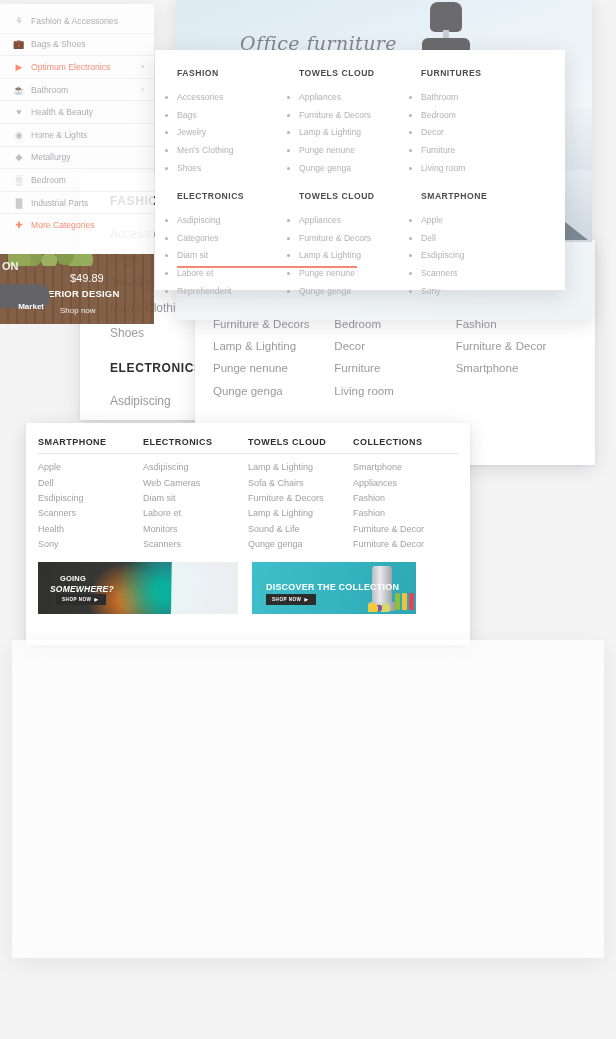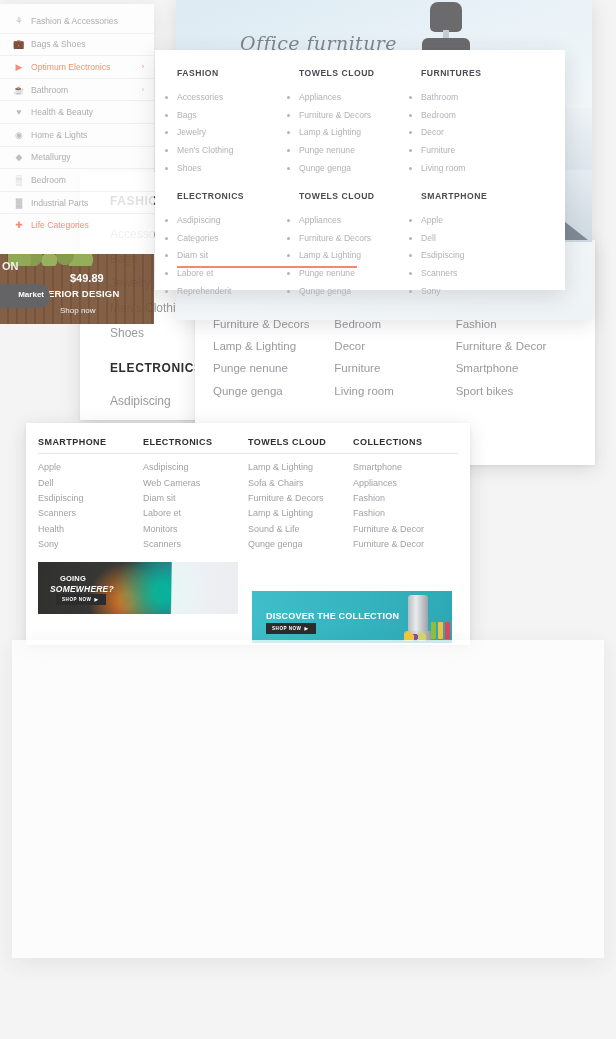--- a/index.html
+++ b/index.html
@@ -61,21 +61,21 @@
   #p3 ul { margin-top: 6px; }
   #p3 li { font-size: 9px; padding: 3.2px 0; color: #a2a2a7; }
 
   .banners { display: flex; gap: 14px; padding: 10px 12px 0 12px; }
   .banner { height: 52px; position: relative; overflow: hidden; padding-left: 28px; }
   .banner.dark { width: 200px; background:
       radial-gradient(circle at 62% 58%, rgba(0,190,160,.85) 0 7%, rgba(0,0,0,0) 38%),
       radial-gradient(circle at 44% 74%, rgba(235,120,30,.85) 0 6%, rgba(0,0,0,0) 32%),
       radial-gradient(circle at 78% 40%, rgba(60,150,230,.55) 0 9%, rgba(0,0,0,0) 40%),
       linear-gradient(100deg,#30302f 0%, #3a3a39 45%, #4b4b4a 100%); }
-  .banner.teal { width: 200px; background: linear-gradient(105deg,#3fbfc9 0%, #35b3bf 55%, #2da7b4 100%); margin-top: 29px; }
+  .banner.teal { width: 164px; background: linear-gradient(105deg,#3fbfc9 0%, #35b3bf 55%, #2da7b4 100%); }
   .bn-txt { position: absolute; color: #fff; font-weight: bold; letter-spacing: .2px; }
   .banner.dark .bn-l1 { left: 22px; top: 12px; font-size: 7.5px; }
   .banner.dark .bn-l2 { left: 12px; top: 22px; font-size: 8.5px; font-style: italic; }
   .banner.teal .bn-l1 { left: 14px; top: 20px; font-size: 9px; }
   .bn-btn {
     position: absolute; bottom: 9px; left: 14px;
     background: #2c2c2c; color: #fff; font-size: 4.6px; font-weight: bold;
     padding: 3.2px 7px 3.2px 6px; letter-spacing: .5px;
   }
   .banner.dark .bn-btn { left: 18px; }
@@ -154,26 +154,26 @@
 
   .side-banner { position: absolute; left: 0; bottom: -20px; width: 154px; height: 70px; overflow: hidden;
     background: repeating-linear-gradient(90deg,#7a5337 0 7px,#6c4830 7px 9px); }
   .side-banner .vine { position:absolute; left: 8px; top: -4px; width: 86px; height: 16px;
     background: radial-gradient(circle at 10% 60%, #8aa24a 0 18%, transparent 19%),
                 radial-gradient(circle at 28% 40%, #7d9643 0 16%, transparent 17%),
                 radial-gradient(circle at 48% 65%, #93ab52 0 17%, transparent 18%),
                 radial-gradient(circle at 66% 38%, #7b9441 0 15%, transparent 16%),
                 radial-gradient(circle at 84% 60%, #8da84e 0 17%, transparent 18%); }
   .sb-on { position:absolute; left: 2px; top: 6px; font-size: 11px; font-weight:bold; color:#fff; opacity:.9; }
-  .sb-price { position:absolute; left: 70px; top: 18px; font-size: 11px; font-weight:bold; color:#fff; }
+  .sb-price { position:absolute; left: 70px; top: 18px; font-size: 11px; font-weight:normal; color:#fff; }
   .sb-design { position:absolute; left: 32px; top: 34px; font-size: 9.5px; font-weight:bold; color:#fff; letter-spacing:.2px; }
   .sb-shop { position:absolute; left: 60px; top: 52px; font-size: 8px; color:#eee; }
   .sb-pill { position:absolute; left: -16px; top: 30px; width: 66px; height: 24px; border-radius: 13px;
              background:#58585c; }
-  .sb-pill span { position:absolute; right: 6px; top: 6px; font-size: 8px; font-weight:bold; color:#fff; }
+  .sb-pill span { position:absolute; right: 6px; top: 18px; font-size: 8px; font-weight:bold; color:#fff; }
 
   .mega {
     position: absolute; left: 155px; top: 50px; width: 410px; height: 240px;
     background: #fff; box-shadow: 0 6px 22px rgba(40,40,50,0.14);
     padding: 18px 0 0 0;
   }
   .mega .grid { display: flex; padding: 0 22px; }
   .mega .mcol { width: 130px; }
   .mega .col-title { font-size: 8.6px; letter-spacing: .5px; padding-bottom: 0; color: #4a4a50; }
   .mega ul { margin-top: 10px; }
@@ -234,21 +234,20 @@
           <li>Living room</li>
         </ul>
       </div>
       <div class="col">
         <div class="col-title ruled">COLLECTIONS</div>
         <ul>
           <li>Appliances</li>
           <li>Fashion</li>
           <li>Furniture &amp; Decor</li>
           <li>Smartphone</li>
-          <li>Sport bikes</li>
         </ul>
       </div>
     </div>
   </div>
 
   <div class="panel" id="p3">
     <div class="grid">
       <div class="col">
         <div class="col-title ruled">SMARTPHONE</div>
         <ul>
@@ -381,21 +380,21 @@
         <span class="side-lbl">Bedroom</span>
         <span class="side-arw"></span>
       </div>
       <div class="side-item">
         <span class="side-ico">▓</span>
         <span class="side-lbl">Industrial Parts</span>
         <span class="side-arw"></span>
       </div>
       <div class="side-item more">
         <span class="side-ico">✚</span>
-        <span class="side-lbl">Life Categories</span>
+        <span class="side-lbl">More Categories</span>
         <span class="side-arw"></span>
       </div>
 
       <div class="side-banner">
         <div class="vine"></div>
         <div class="sb-on">ON</div>
         <div class="sb-price">$49.89</div>
         <div class="sb-design">INTERIOR DESIGN</div>
         <div class="sb-shop">Shop now</div>
         <div class="sb-pill">

